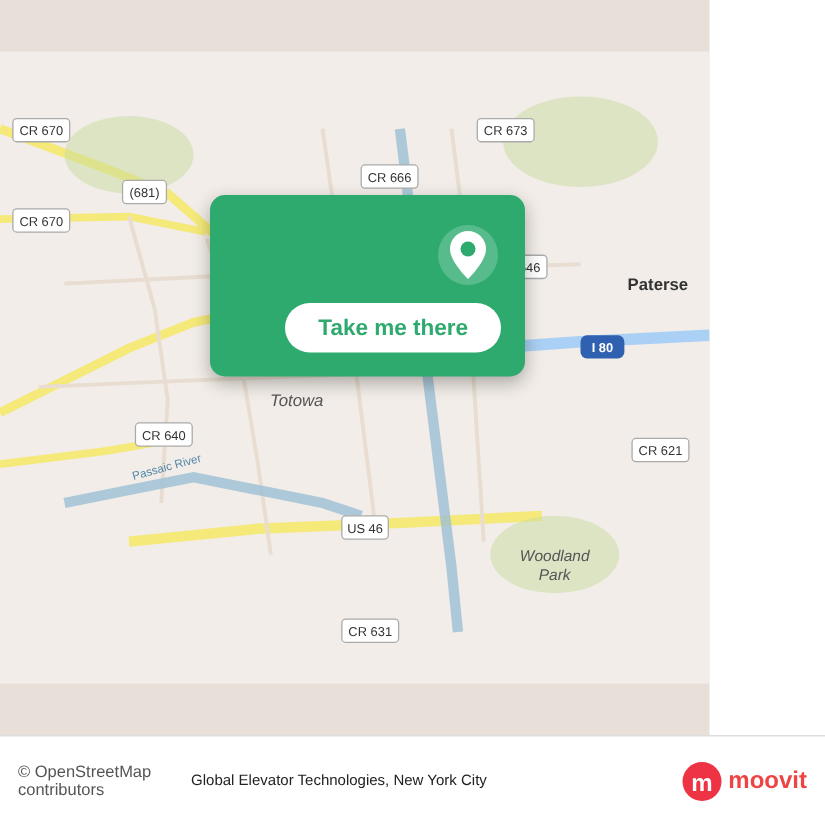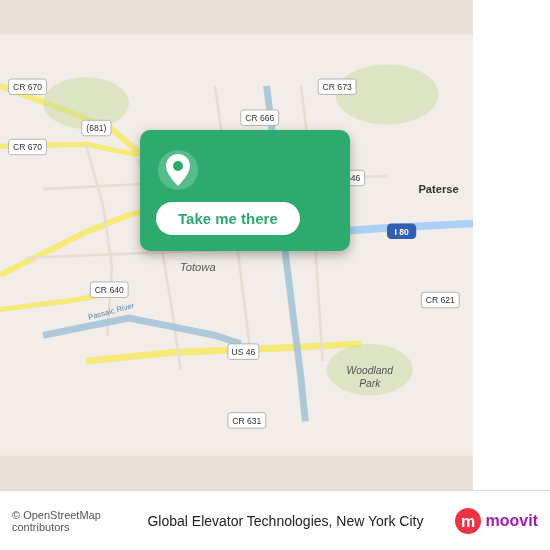--- a/index.html
+++ b/index.html
@@ -30,21 +30,21 @@
     #card-overlay {
       position: absolute;
       top: 130px;
       left: 140px;
       width: 210px;
       background: #2eaa6e;
       border-radius: 10px;
       padding: 18px 16px 16px;
       display: flex;
       flex-direction: column;
-      align-items: flex-start;
+      align-items: flex-end;
       box-shadow: 0 4px 12px rgba(0,0,0,0.3);
     }
 
     #location-pin-icon {
       width: 44px;
       height: 44px;
       margin-bottom: 10px;
     }
 
     #take-me-there-btn {
@@ -71,42 +71,41 @@
       gap: 10px;
     }
 
     #copyright-text {
       font-size: 11px;
       color: #555;
       flex: 1;
     }
 
     #location-title {
-      font-size: 14px;
+      font-size: 10px;
       color: #222;
       font-weight: 500;
       flex: 3;
-      text-align: center;
     }
 
     #moovit-logo {
       display: flex;
       align-items: center;
       gap: 4px;
     }
 
     #moovit-logo-icon {
       width: 28px;
       height: 28px;
     }
 
     #moovit-text {
       font-size: 16px;
       font-weight: bold;
-      color: #a21caf;
+      color: #ef4444;
     }
   </style>
 </head>
 <body>
 
 <div id="map-container">
   
   <svg id="map-svg" viewBox="0 0 550 490" xmlns="http://www.w3.org/2000/svg">
 
     <rect width="550" height="490" fill="#f2ede8"></rect>

